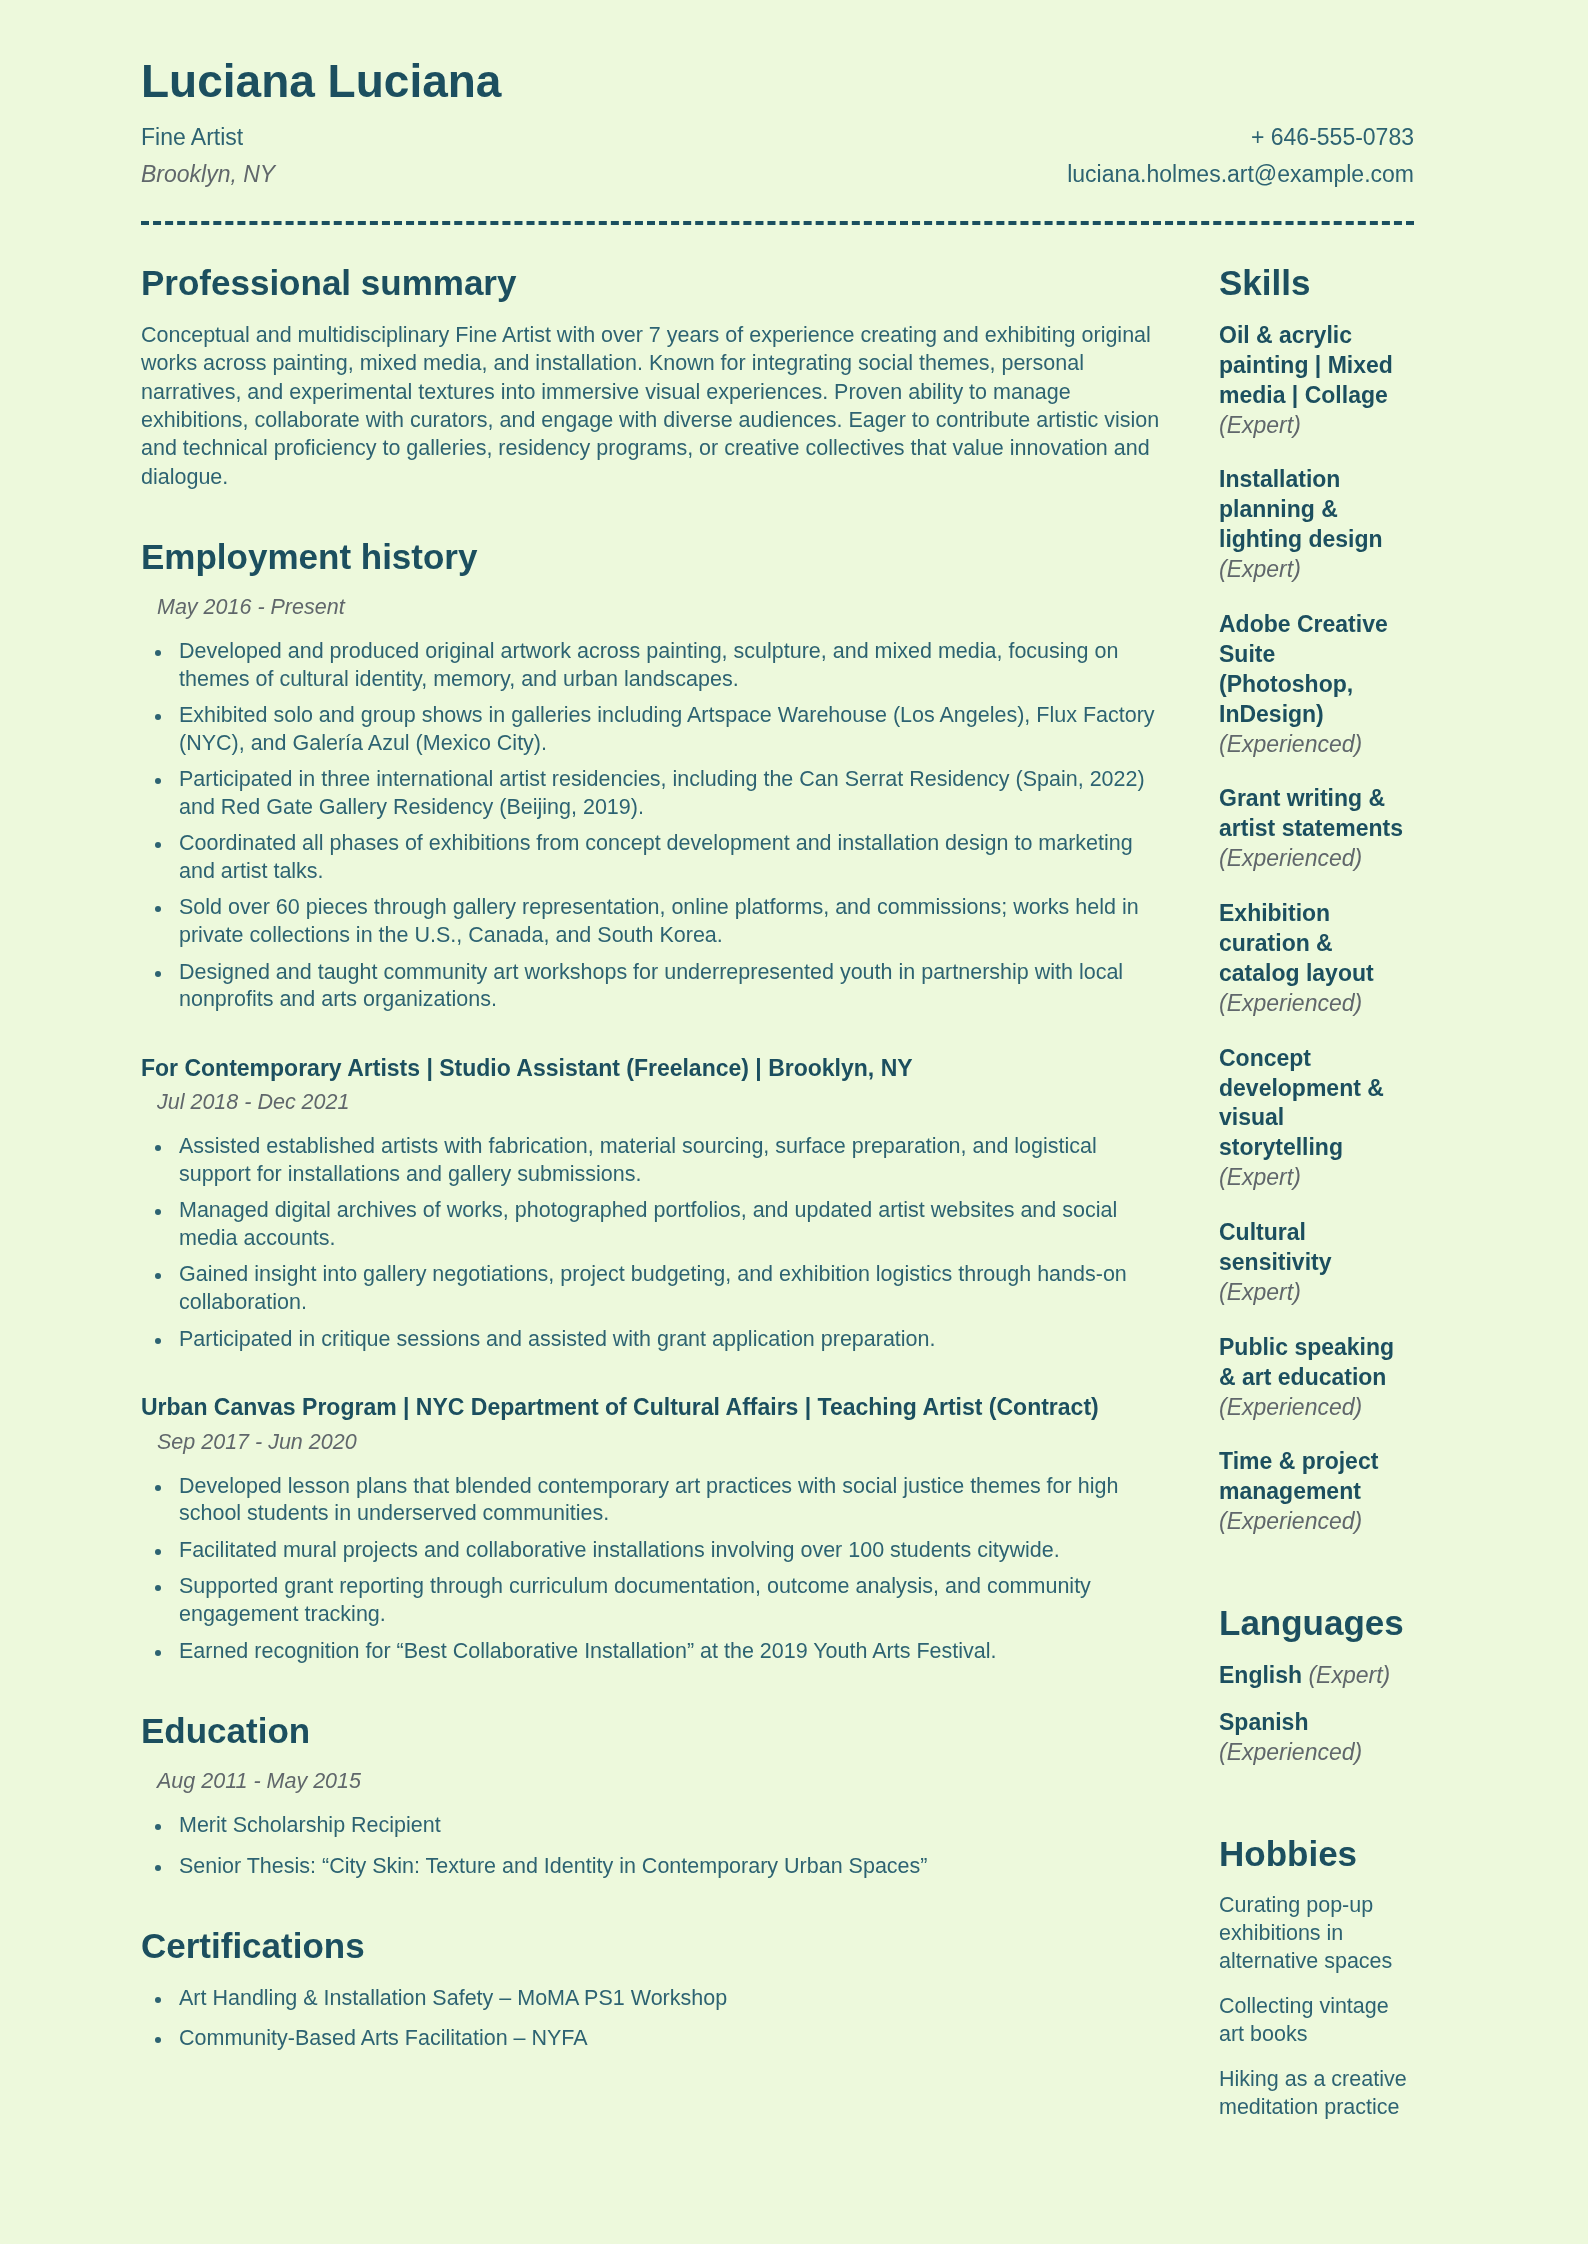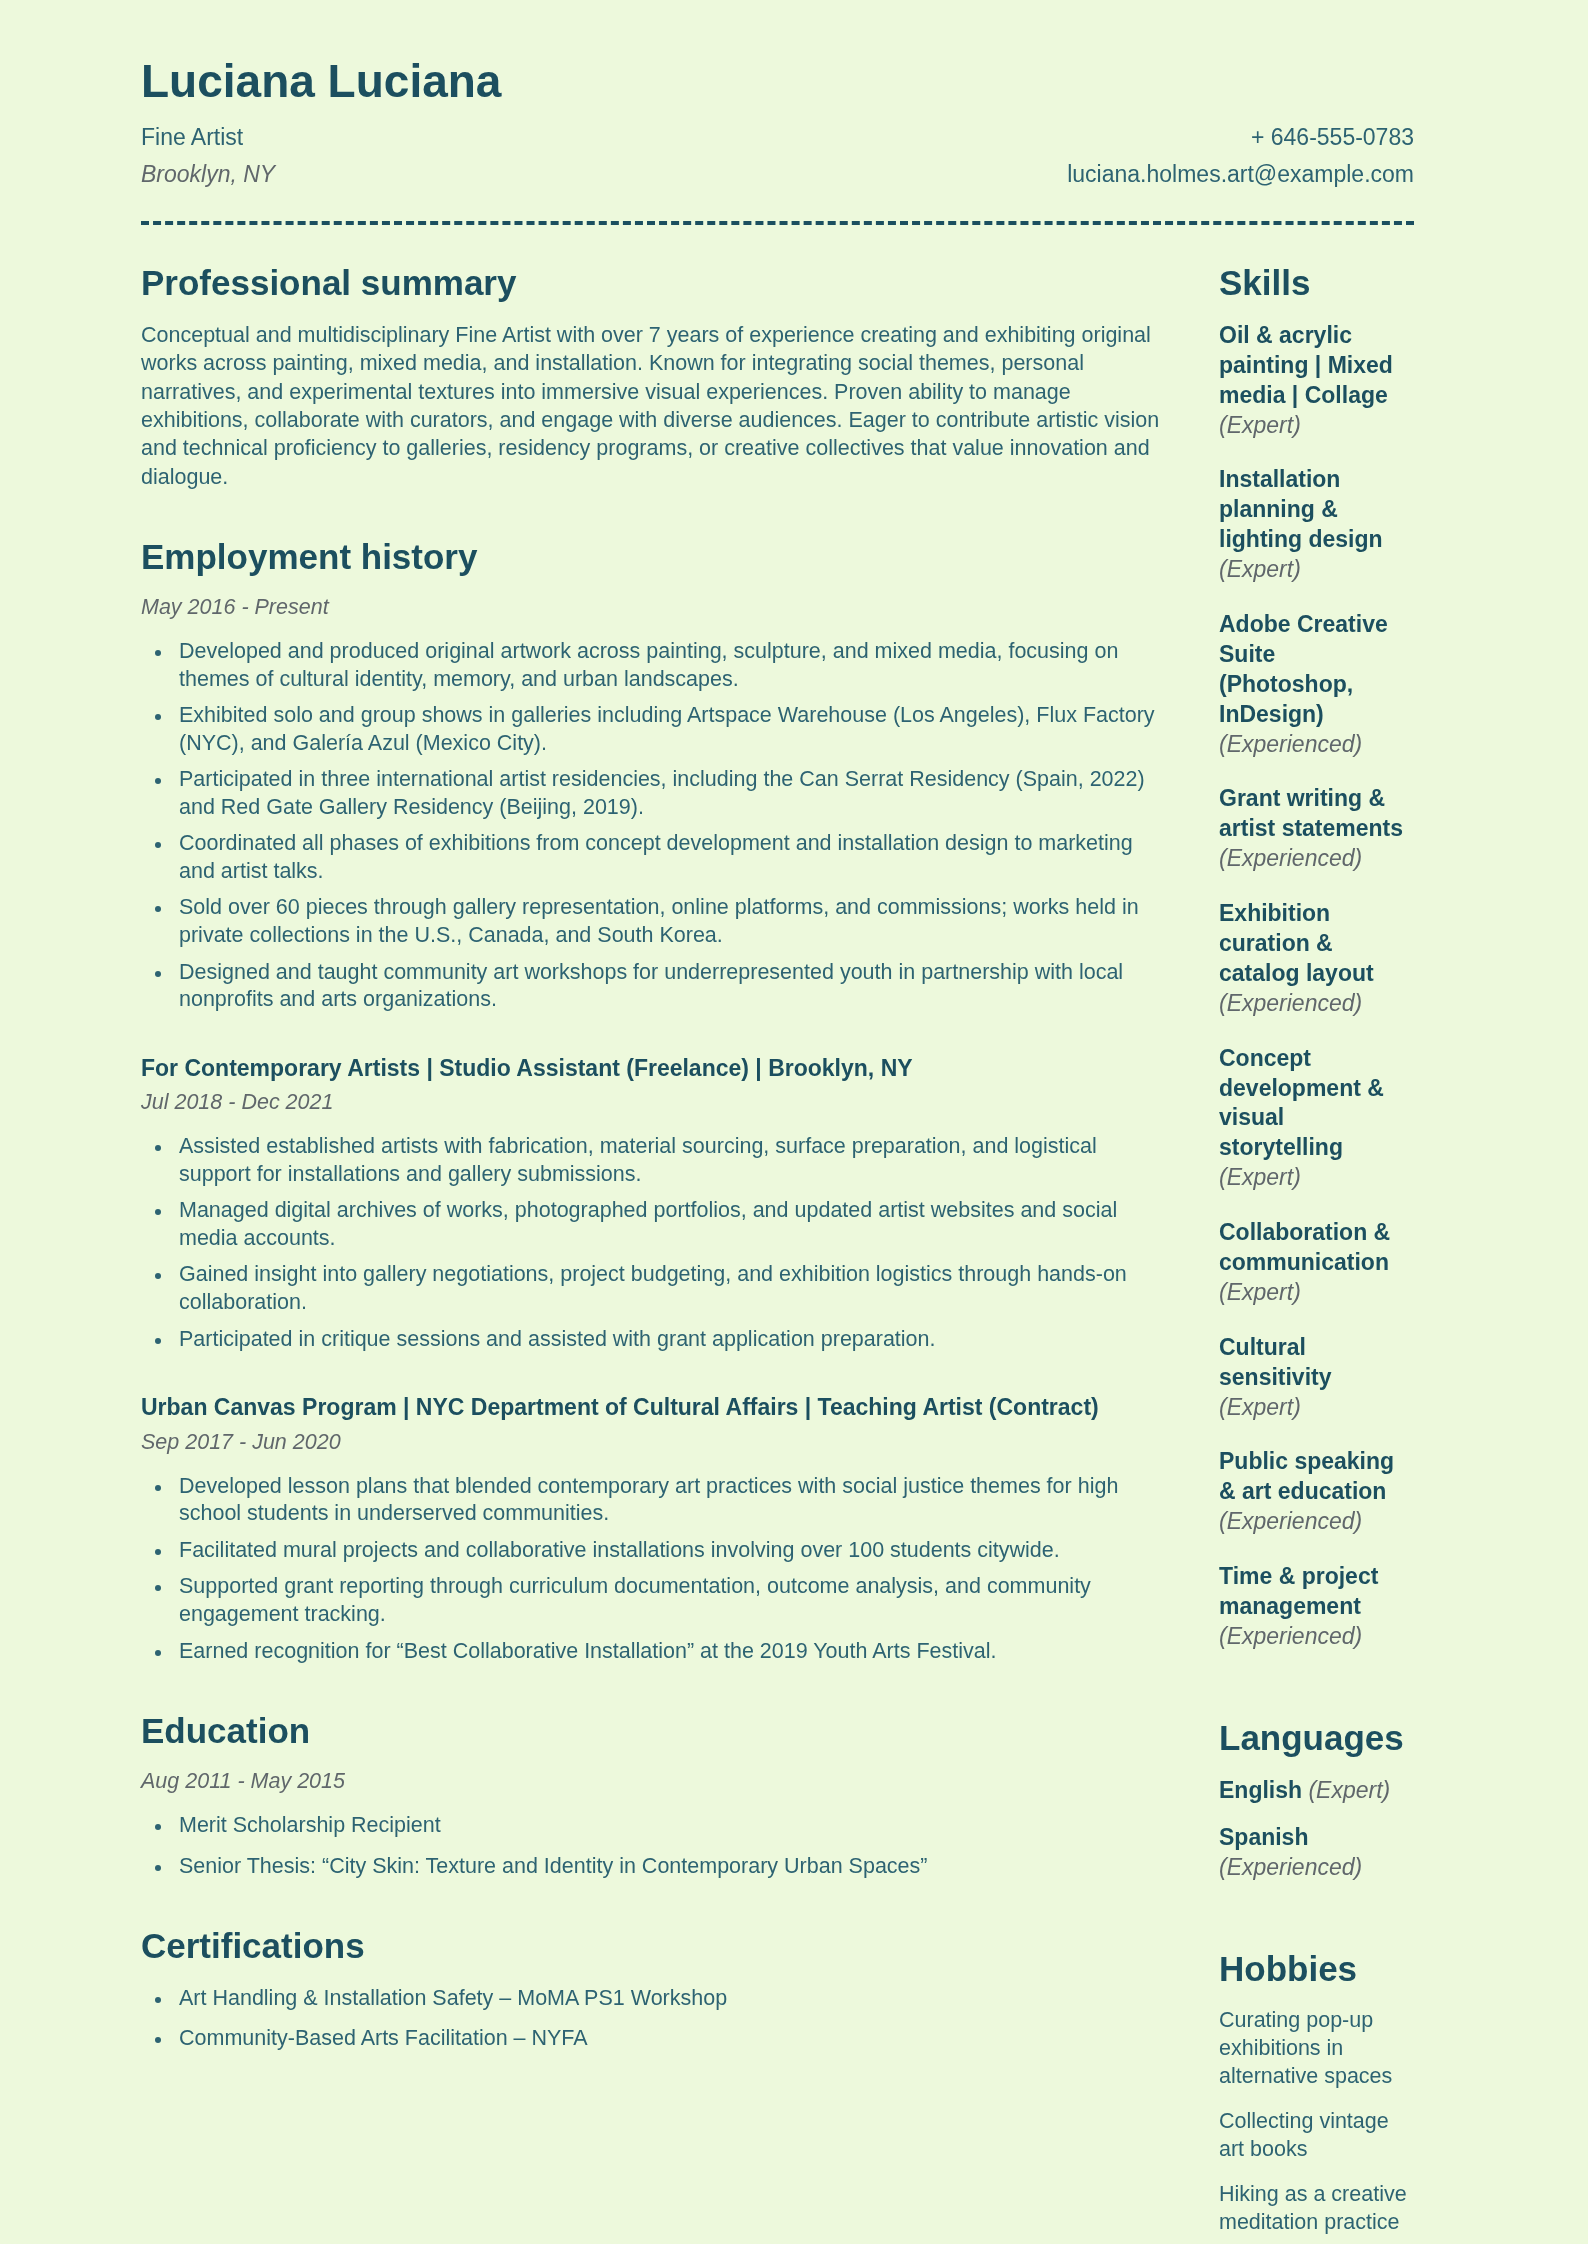--- a/index.html
+++ b/index.html
@@ -69,21 +69,21 @@
     font-size: 23px;
     line-height: 1.3;
     color: #1C4F5F;
     margin: 0 0 7px 0;
     font-weight: bold;
   }
   p.dates {
     font-size: 21.5px;
     font-style: italic;
     color: #60676B;
-    margin: 0 0 18px 0;
+    margin: 0 0 18px 16px;
   }
   ul.bullets {
     margin: 0;
     padding: 0 0 0 32px;
     list-style: disc;
   }
   ul.bullets li {
     font-size: 21.5px;
     line-height: 1.28;
     color: #2D6372;
@@ -194,21 +194,20 @@
     <aside class="side">
 
       <h2 class="section-title first">Skills</h2>
 
       <p class="skill-item"><span class="skill-name">Oil &amp; acrylic painting | Mixed media | Collage</span> <span class="skill-level">(Expert)</span></p>
       <p class="skill-item"><span class="skill-name">Installation planning &amp; lighting design</span> <span class="skill-level">(Expert)</span></p>
       <p class="skill-item"><span class="skill-name">Adobe Creative Suite (Photoshop, InDesign)</span> <span class="skill-level">(Experienced)</span></p>
       <p class="skill-item"><span class="skill-name">Grant writing &amp; artist statements</span> <span class="skill-level">(Experienced)</span></p>
       <p class="skill-item"><span class="skill-name">Exhibition curation &amp; catalog layout</span> <span class="skill-level">(Experienced)</span></p>
       <p class="skill-item"><span class="skill-name">Concept development &amp; visual storytelling</span> <span class="skill-level">(Expert)</span></p>
-      <p class="skill-item"><span class="skill-name">Collaboration &amp; communication</span> <span class="skill-level">(Expert)</span></p>
       <p class="skill-item"><span class="skill-name">Cultural sensitivity</span> <span class="skill-level">(Expert)</span></p>
       <p class="skill-item"><span class="skill-name">Public speaking &amp; art education</span> <span class="skill-level">(Experienced)</span></p>
       <p class="skill-item"><span class="skill-name">Time &amp; project management</span> <span class="skill-level">(Experienced)</span></p>
 
       <h2 class="section-title gap">Languages</h2>
 
       <p class="skill-item lang-item"><span class="skill-name">English</span> <span class="skill-level">(Expert)</span></p>
       <p class="skill-item lang-item"><span class="skill-name">Spanish</span> <span class="skill-level">(Experienced)</span></p>
 
       <h2 class="section-title gap">Hobbies</h2>

